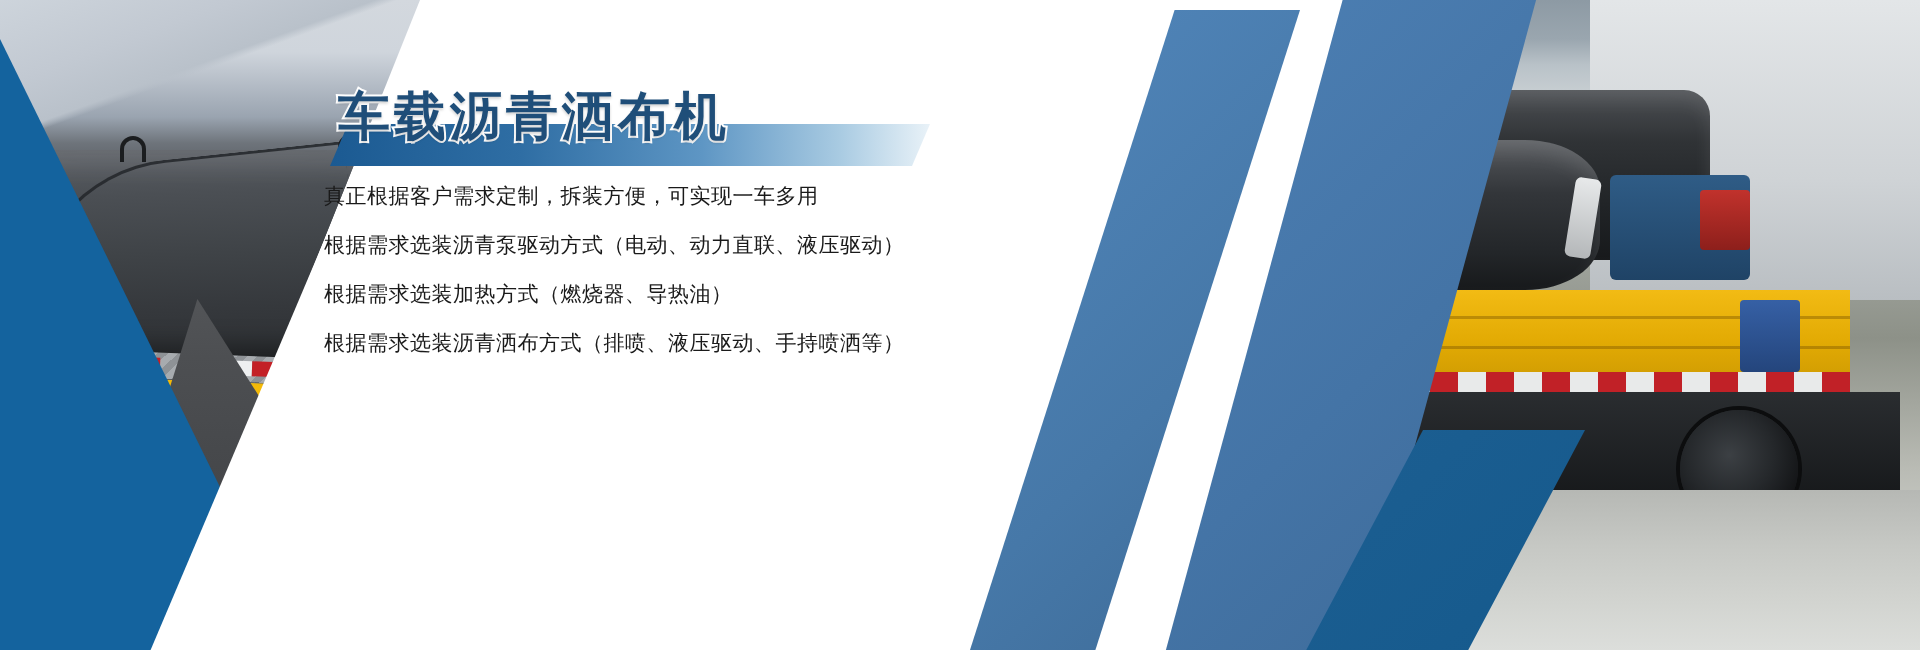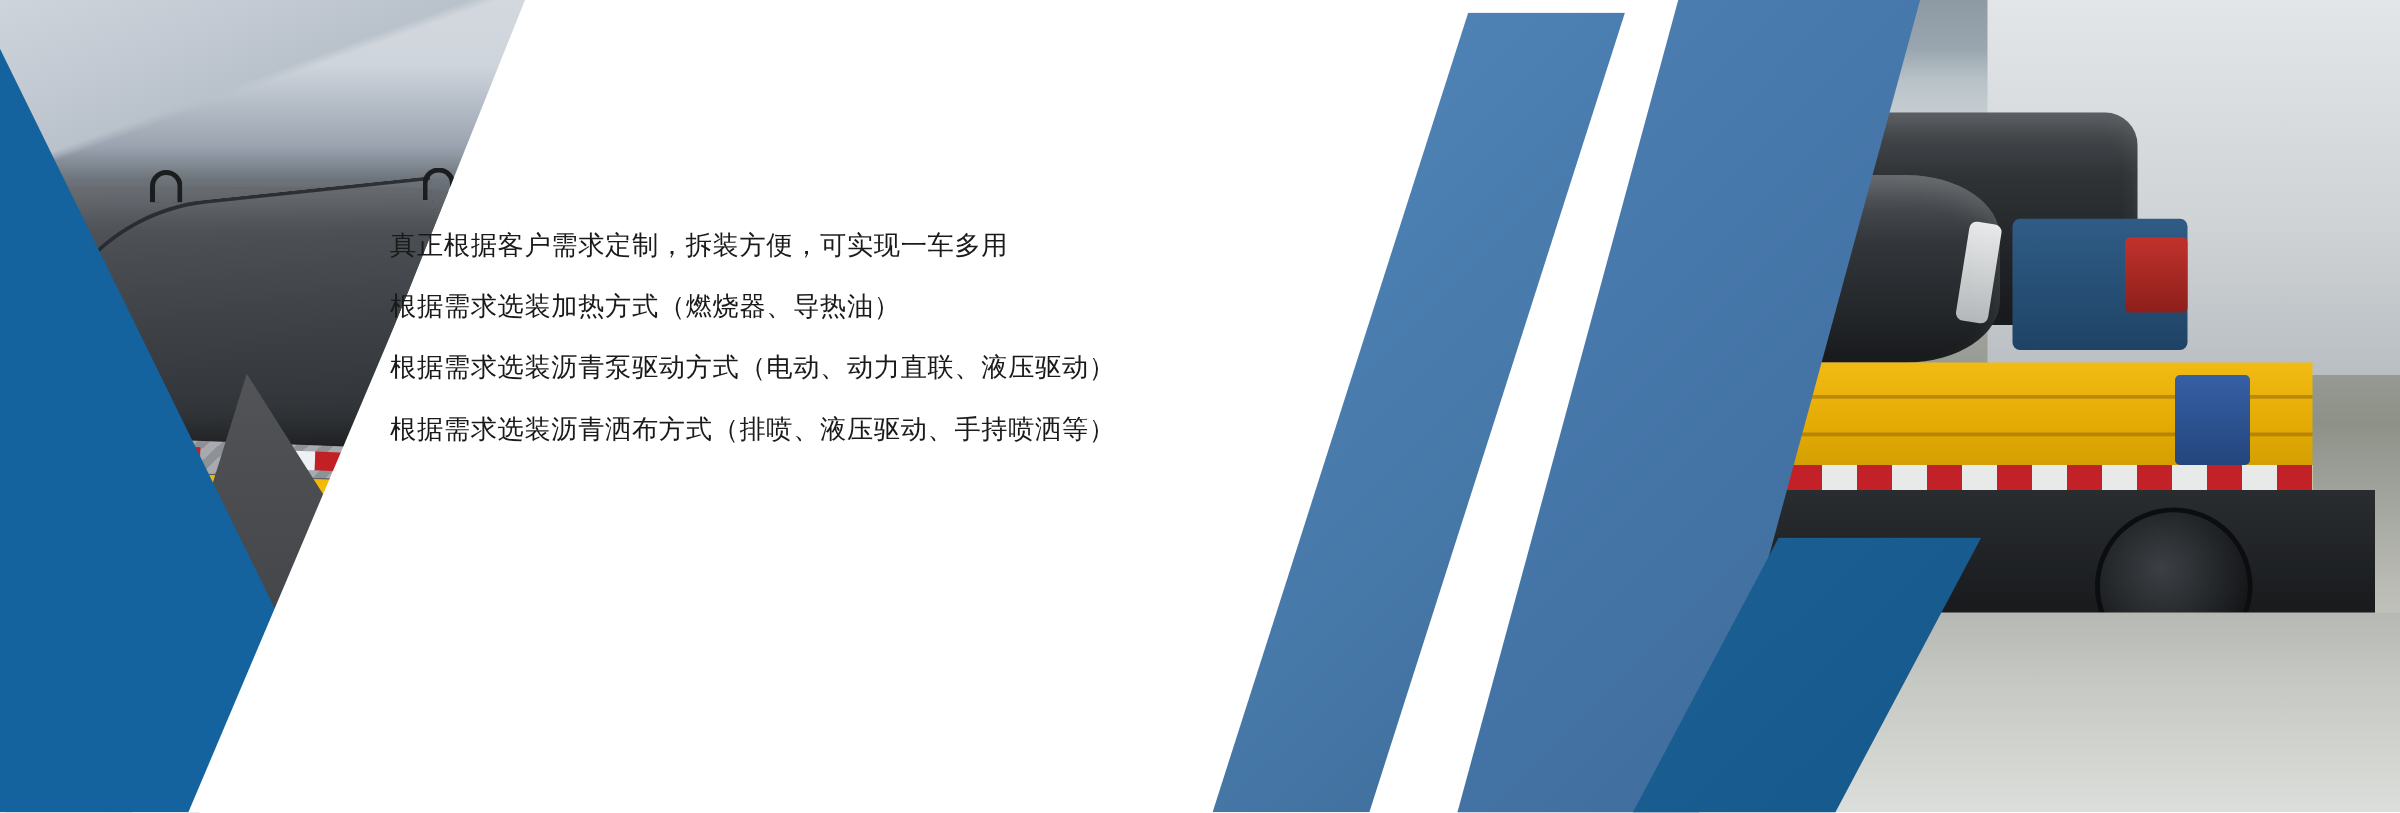--- a/index.html
+++ b/index.html
@@ -330,21 +330,21 @@
     white-space: nowrap;
     font-family: "DejaVu Sans", "Liberation Sans", sans-serif;
     -webkit-text-stroke: 4px #ffffff;
     paint-order: stroke fill;
     text-shadow: 0 2px 3px rgba(0,0,0,.18);
   }
 
   
   .bullets {
     position: absolute;
-    left: 312px; top: 186px;
+    left: 324px; top: 186px;
     width: 700px;
   }
   .bullet-line {
     font-size: 21px;
     line-height: 21px;
     color: #1a1a1a;
     margin-bottom: 28px;
     white-space: nowrap;
     font-family: "DejaVu Sans", "Liberation Sans", sans-serif;
     letter-spacing: .5px;
@@ -421,21 +421,25 @@
       <div class="rp-ground"></div>
     </div>
   </div>
 
   <div class="chev chev-back"></div>
   <div class="chev chev-dark"></div>
   <div class="chev chev-front"></div>
 
   <div class="white-sheet"></div>
 
+  <div class="title-wrap">
+    <div class="title-bar"></div>
+    <div class="title-text">车载沥青洒布机</div>
+  </div>
 
   <div class="bullets">
     <div class="bullet-line">真正根据客户需求定制，拆装方便，可实现一车多用</div>
+    <div class="bullet-line">根据需求选装沥青泵驱动方式（电动、动力直联、液压驱动）</div>
     <div class="bullet-line">根据需求选装加热方式（燃烧器、导热油）</div>
-    <div class="bullet-line">根据需求选装沥青泵驱动方式（电动、动力直联、液压驱动）</div>
     <div class="bullet-line">根据需求选装沥青洒布方式（排喷、液压驱动、手持喷洒等）</div>
   </div>
 
 </div>
 
 </body></html>

